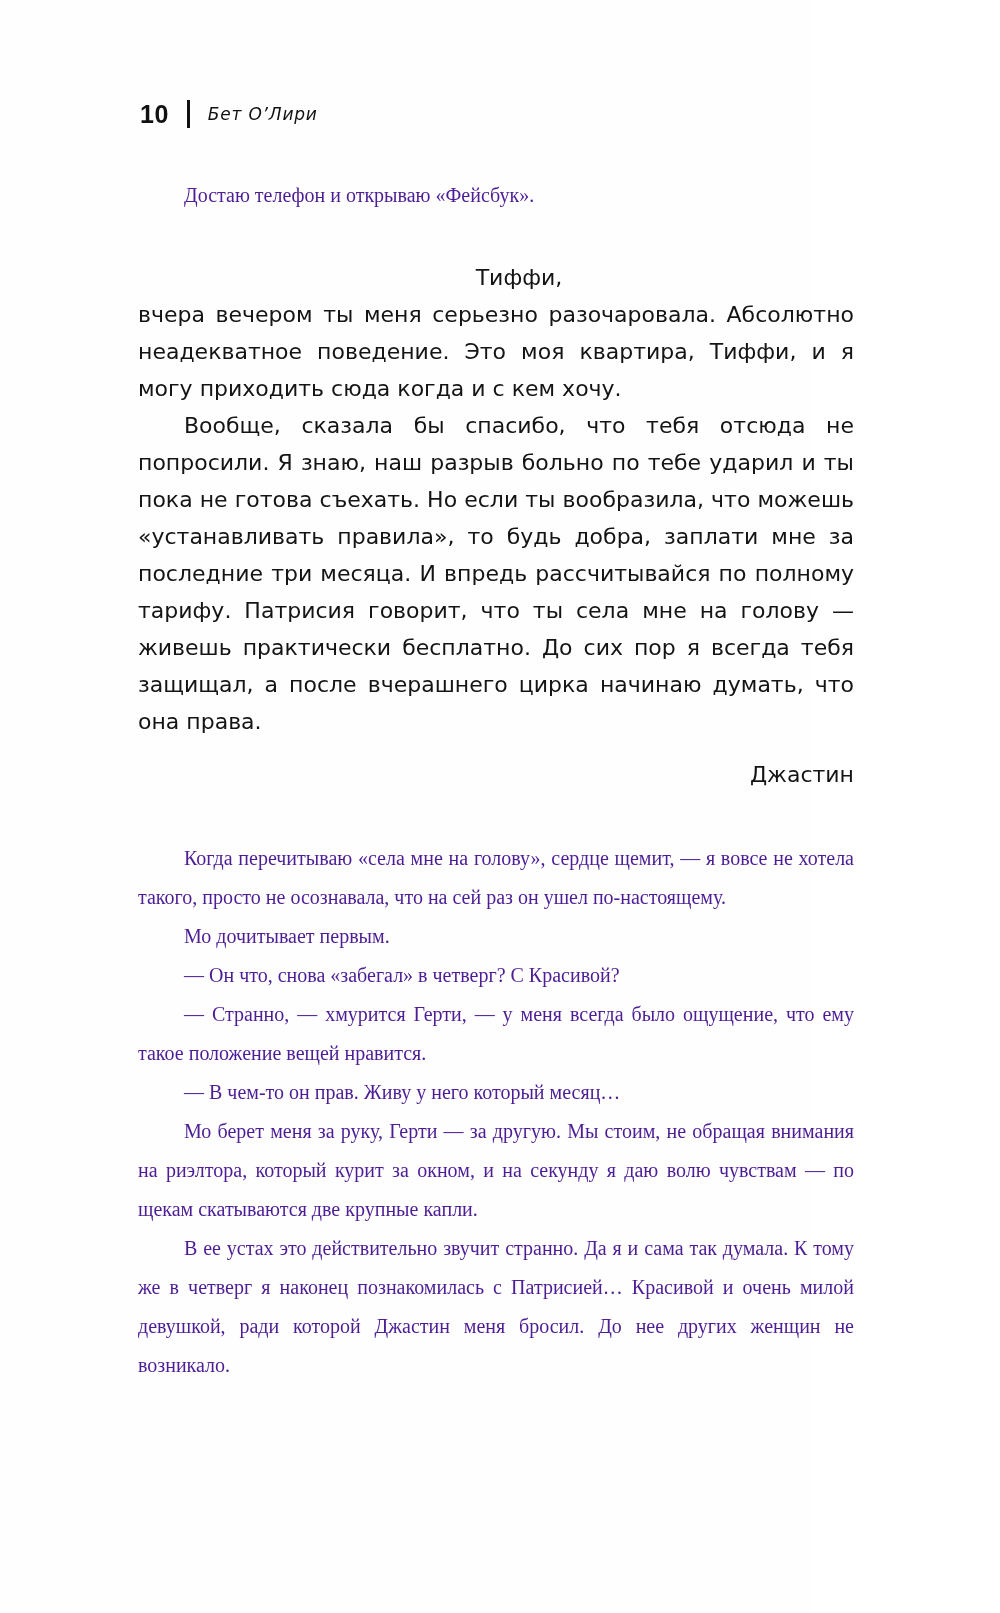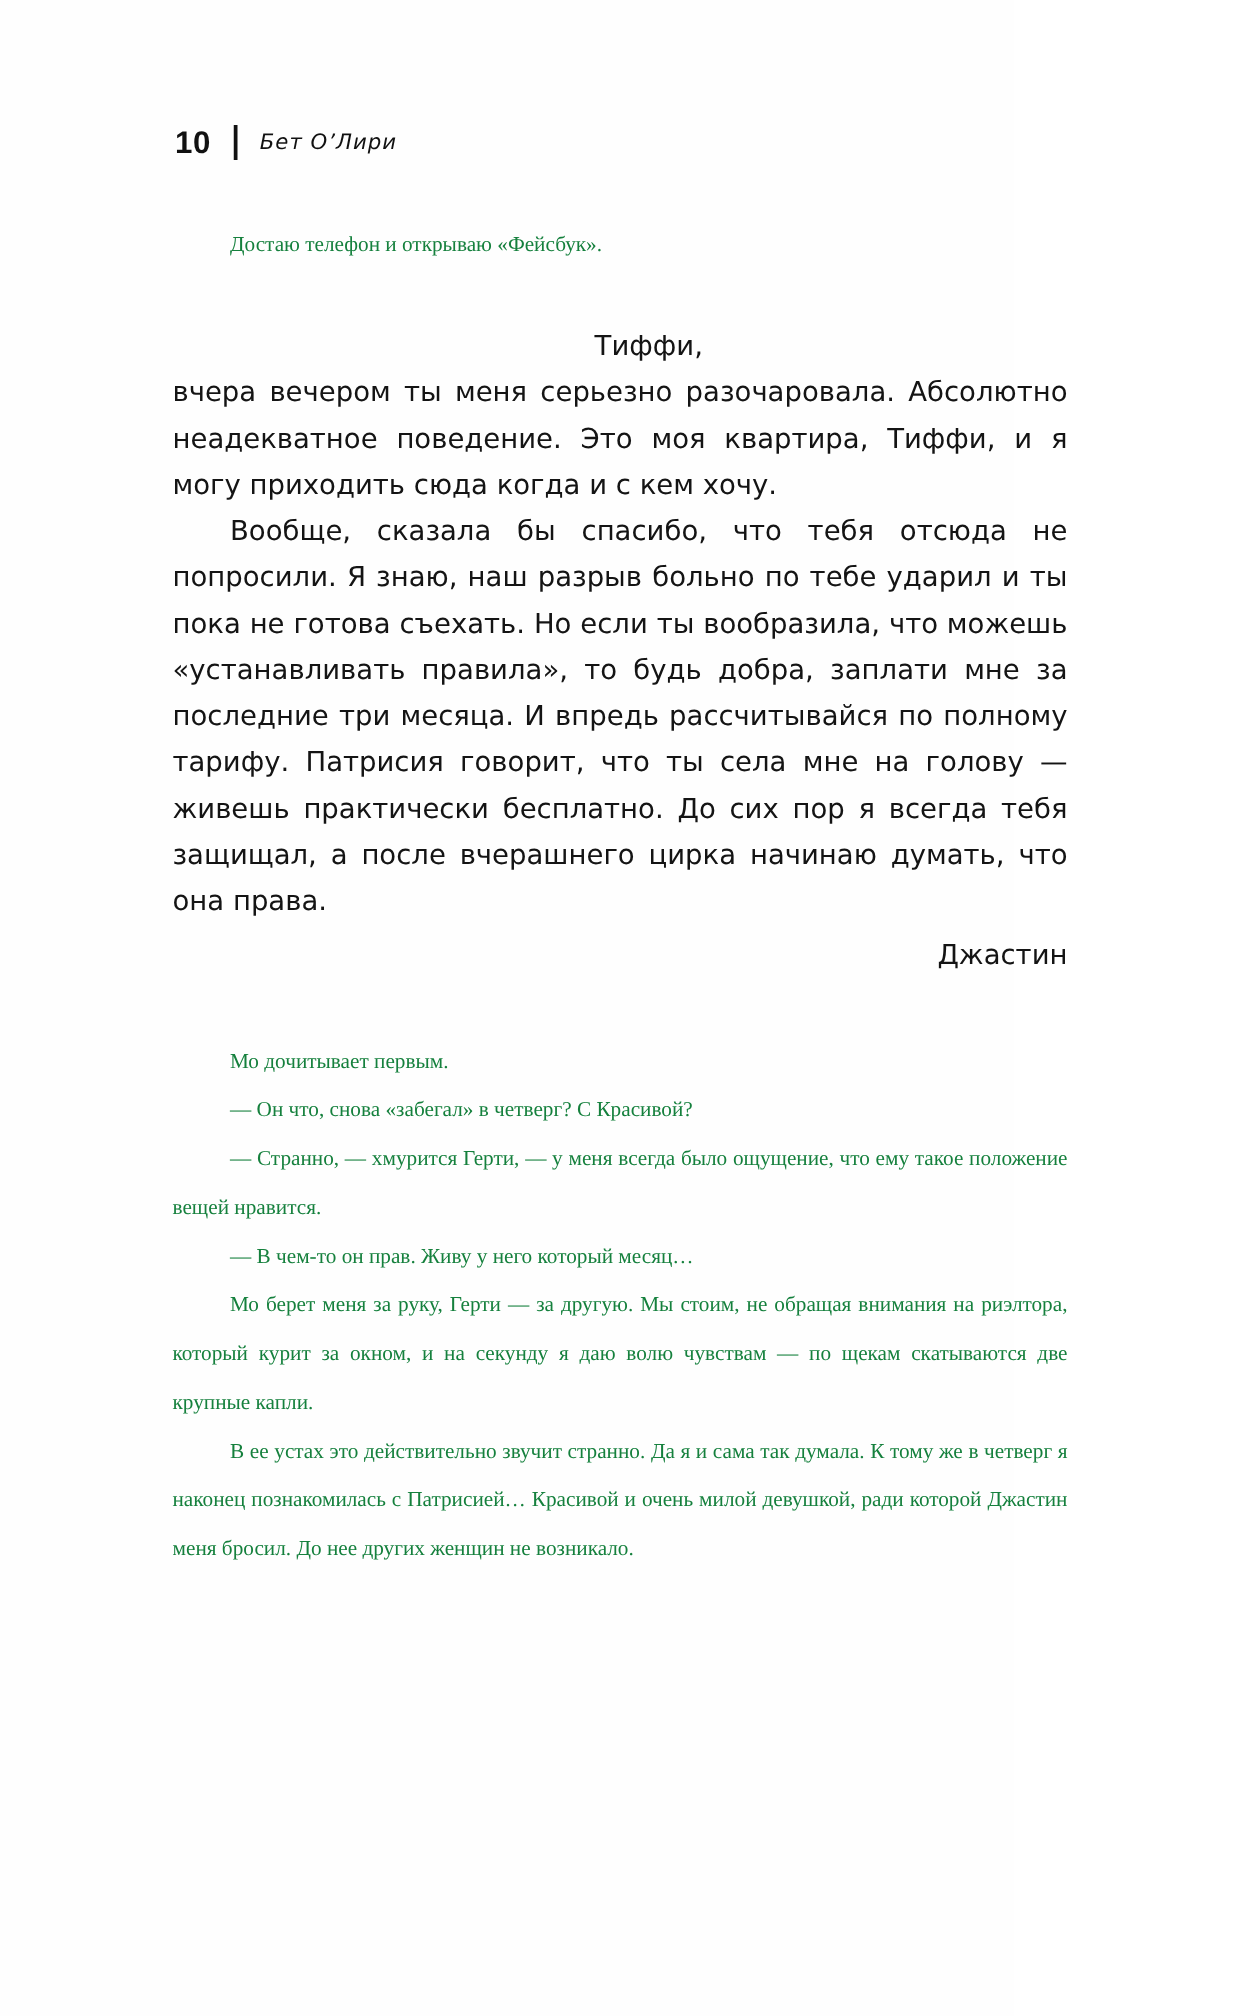--- a/index.html
+++ b/index.html
@@ -59,26 +59,26 @@
   
   .textblock {
     position: absolute;
     top: 176px;
     left: 138px;
     width: 716px;
   }
 
   p {
     margin: 0;
-    font-size: 17px;
+    font-size: 20px;
     line-height: 39px;
     text-align: justify;
     text-justify: inter-word;
     hyphens: manual;
-    color: #15803d;
+    color: #4c1d95;
   }
 
   .serif-body {
     font-family: "Liberation Serif", serif;
     text-indent: 46px;
   }
 
   
   .letter {
     margin-top: 44px;
@@ -100,21 +100,21 @@
   }
   .letter .para-first {
     text-indent: 0;
   }
   .letter .para-indent {
     text-indent: 46px;
   }
   .letter .signature {
     text-align: right;
     text-indent: 0;
-    margin-top: 6px;
+    margin-top: 16px;
   }
 
   .gap-after-letter {
     height: 46px;
   }
 
   .body-after {
     margin-top: 0;
   }
 
@@ -139,20 +139,21 @@
 
     <div class="letter">
       <p class="salutation">Тиффи,</p>
       <p class="para-first">вчера вечером ты меня серьезно разочаровала. Абсолютно неадекватное поведение. Это моя квартира, Тиффи, и я могу приходить сюда когда и с кем хочу.</p>
       <p class="para-indent">Вообще, сказала бы спасибо, что тебя отсюда не попросили. Я знаю, наш разрыв больно по тебе ударил и ты пока не готова съехать. Но если ты вообразила, что можешь «устанавливать правила», то будь добра, заплати мне за последние три месяца. И впредь рассчитывайся по полному тарифу. Патрисия говорит, что ты села мне на голову — живешь практически бесплатно. До сих пор я всегда тебя защищал, а после вчерашнего цирка начинаю думать, что она права.</p>
       <p class="signature">Джастин</p>
     </div>
 
     <div class="gap-after-letter"></div>
 
+    <p class="serif-body body-after">Когда перечитываю «села мне на голову», сердце щемит, — я вовсе не хотела такого, просто не осознавала, что на сей раз он ушел по-настоящему.</p>
     <p class="serif-body">Мо дочитывает первым.</p>
     <p class="serif-body">— Он что, снова «забегал» в четверг? С Красивой?</p>
     <p class="serif-body">— Странно, — хмурится Герти, — у меня всегда было ощущение, что ему такое положение вещей нравится.</p>
     <p class="serif-body">— В чем-то он прав. Живу у него который месяц…</p>
     <p class="serif-body">Мо берет меня за руку, Герти — за другую. Мы стоим, не обращая внимания на риэлтора, который курит за окном, и на секунду я даю волю чувствам — по щекам скатываются две крупные капли.</p>
     <p class="serif-body">В ее устах это действительно звучит странно. Да я и сама так думала. К тому же в четверг я наконец познакомилась с Патрисией… Красивой и очень милой девушкой, ради которой Джастин меня бросил. До нее других женщин не возникало.</p>
 
   </div>
 </div>
 

